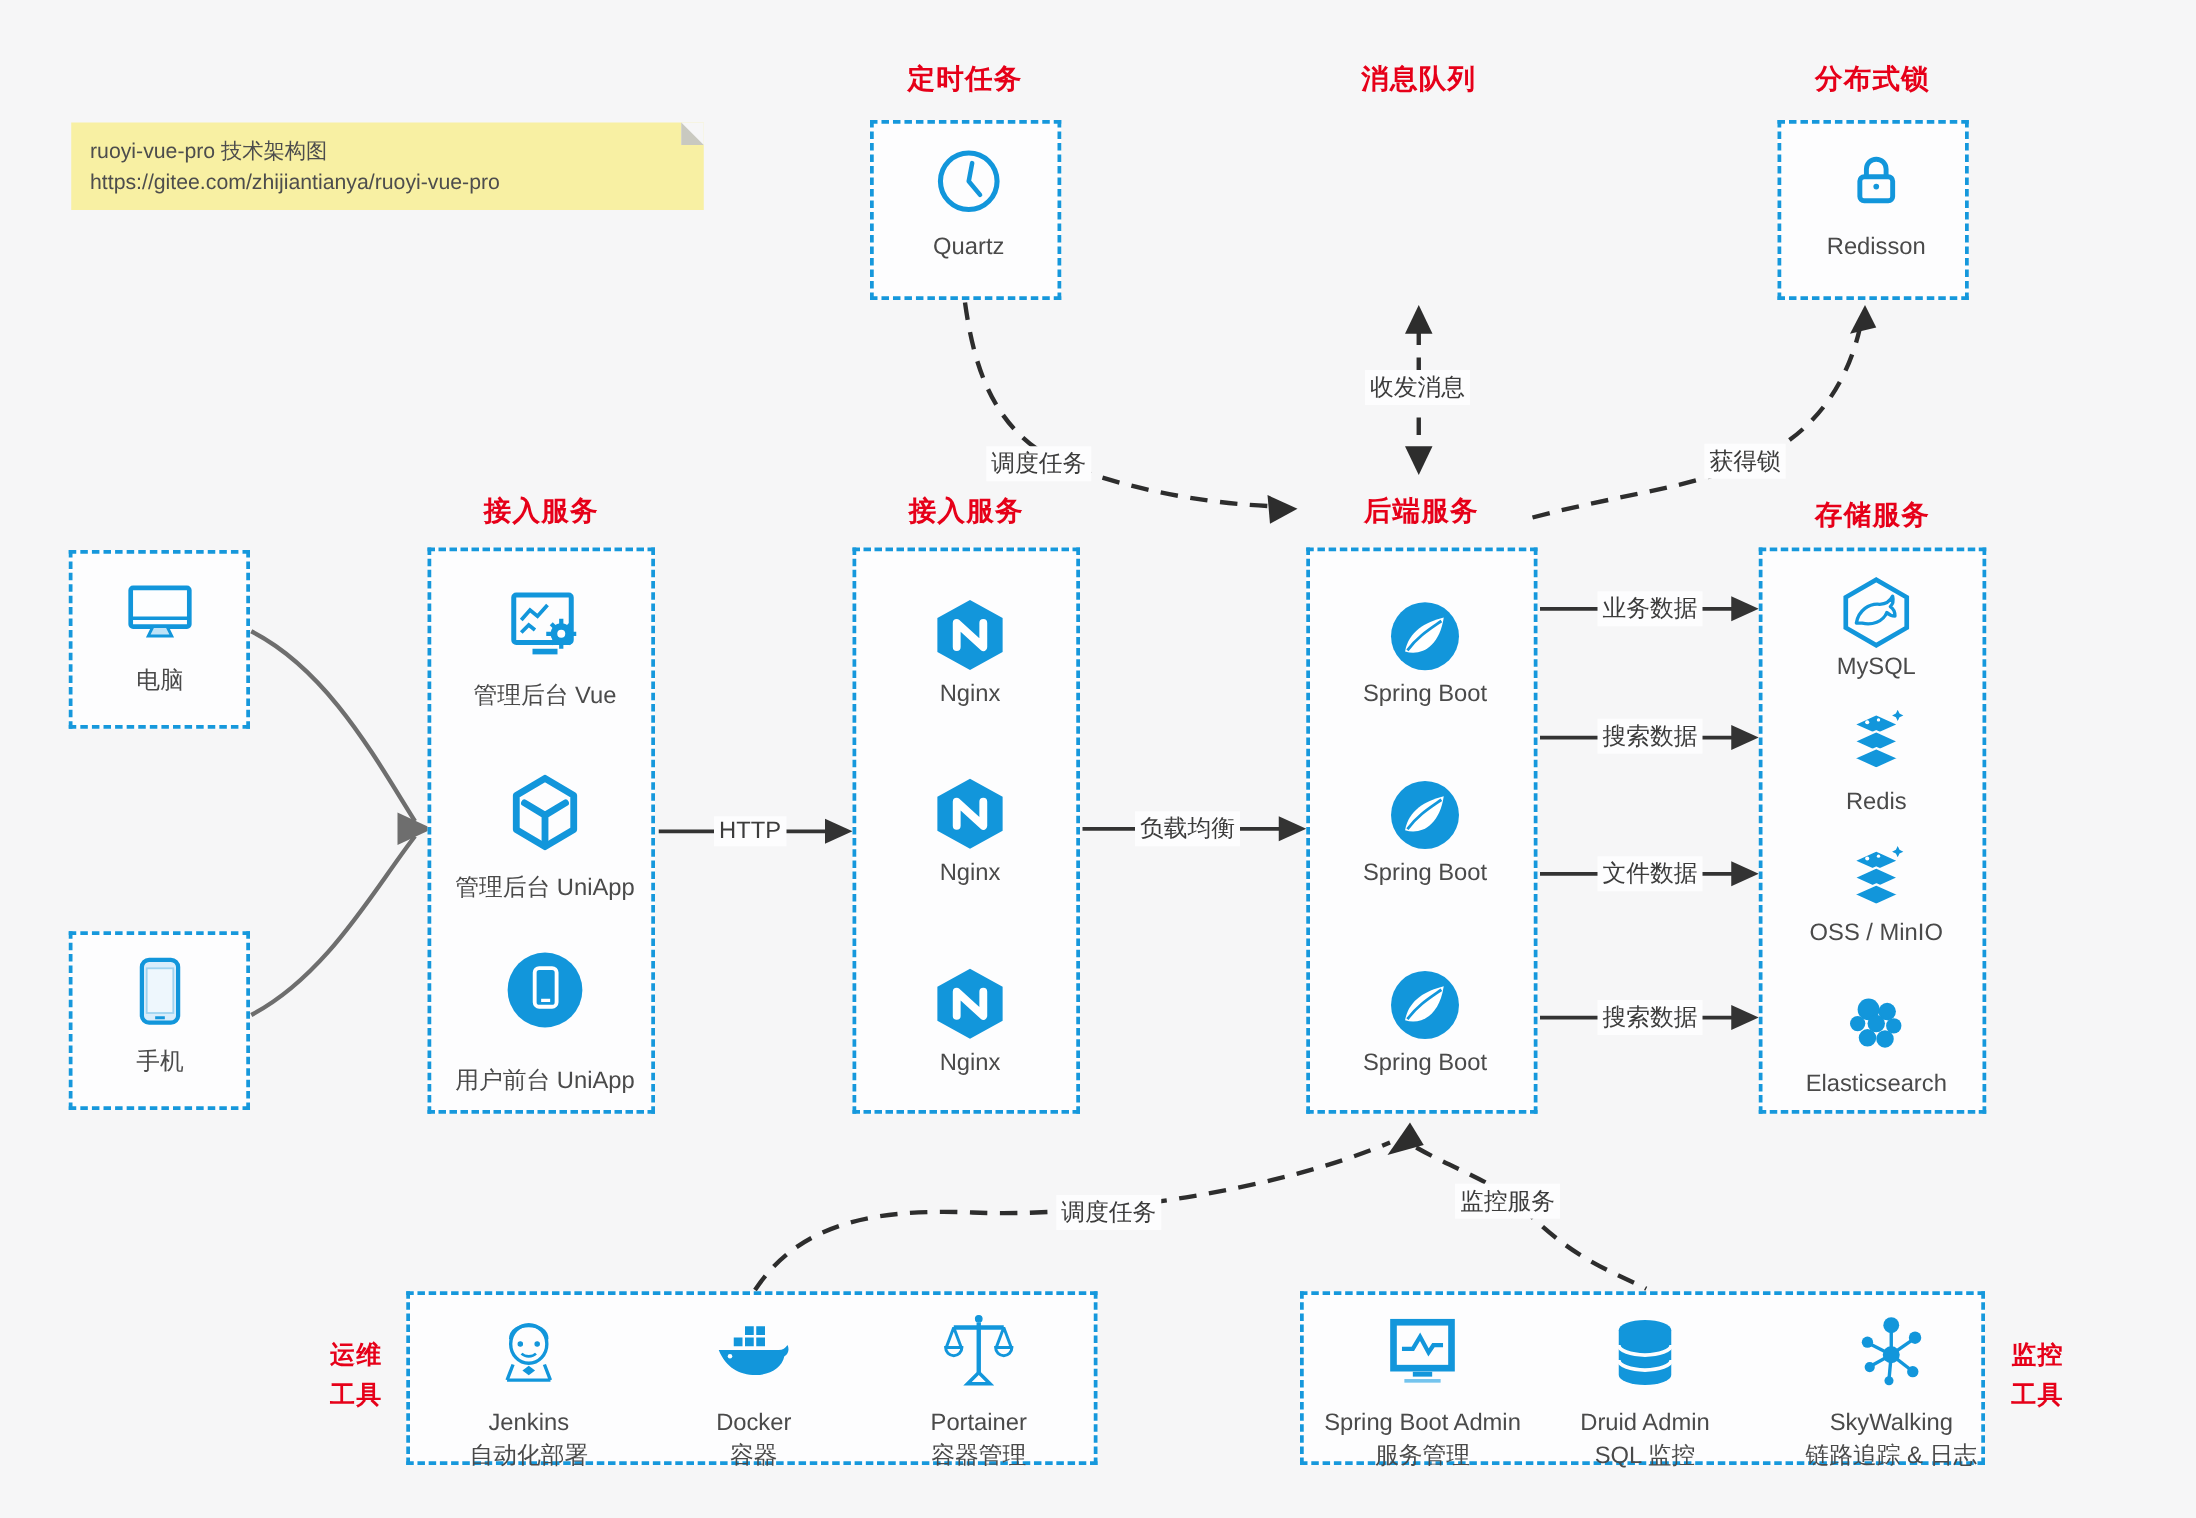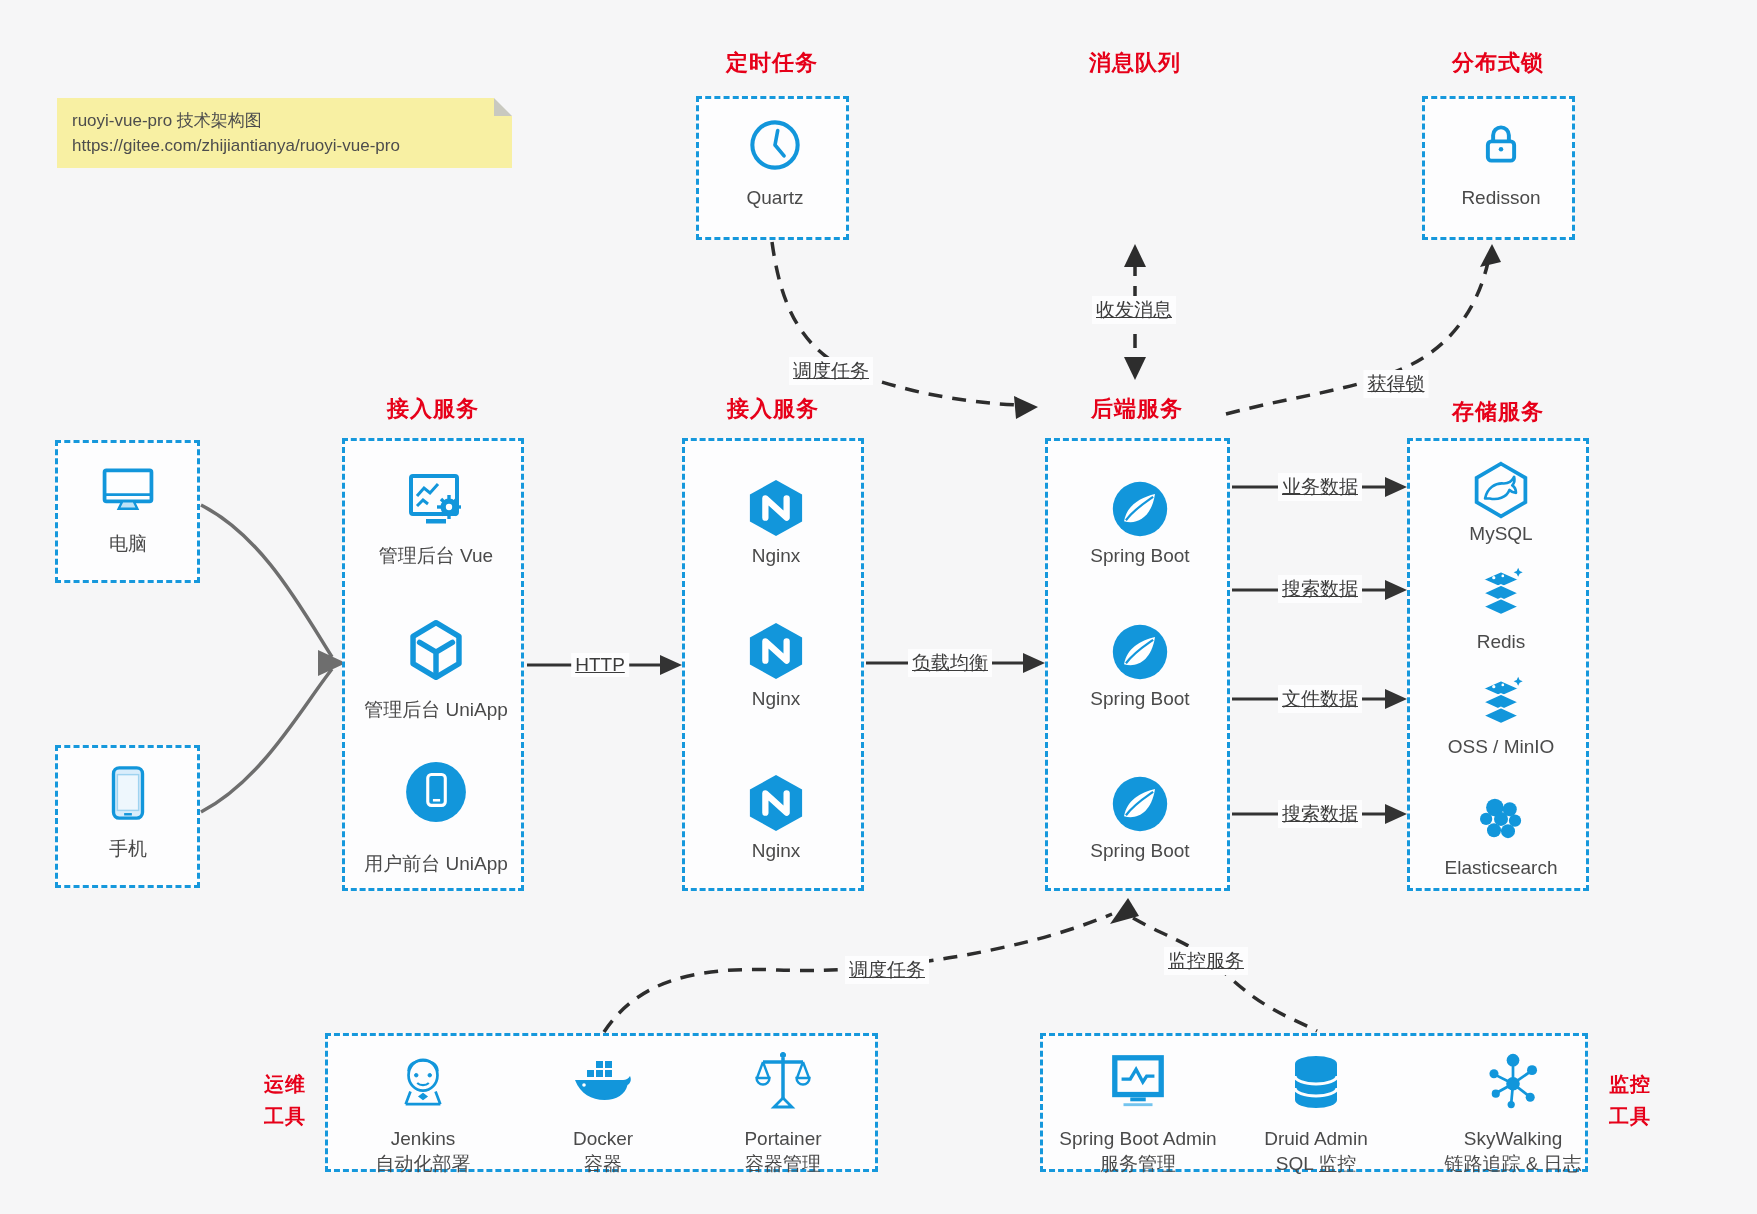--- a/index.html
+++ b/index.html
@@ -2,23 +2,23 @@
 <html><head>
 <meta charset="utf-8">
 <style>
   html,body{margin:0;padding:0;background:#f6f6f7;}
   body{font-family:"Liberation Sans","DejaVu Sans",sans-serif;}
   #canvas{position:relative;width:1757px;height:1214px;background:#f6f6f7;overflow:hidden;}
   .gbox{position:absolute;border:3px dashed #1698dc;background:#fdfdfe;box-sizing:border-box;z-index:2;}
   .hd{position:absolute;transform:translateX(-50%);color:#e60019;font-weight:bold;font-size:22px;white-space:nowrap;z-index:3;letter-spacing:1px;}
   .abs{position:absolute;transform:translateX(-50%);}
   .nlab{font-size:19px;color:#4a4a4a;white-space:nowrap;}
-  .alabel{position:absolute;transform:translate(-50%,-50%);background:#fdfdfe;padding:1px 4px;color:#3c3c3c;font-size:19px;white-space:nowrap;z-index:3;text-decoration:underline;}
+  .alabel{position:absolute;transform:translate(-50%,-50%);background:#fdfdfe;padding:1px 4px;color:#3c3c3c;font-size:19px;white-space:nowrap;z-index:3;}
   .sidelabel{position:absolute;color:#e60019;font-weight:bold;font-size:20px;line-height:32px;text-align:center;z-index:3;letter-spacing:1px;}
-  .note{position:absolute;left:57px;top:98px;width:455px;height:70px;background:#f8f0a3;z-index:2;box-sizing:border-box;padding:10px 0 0 15px;font-size:17px;color:#4d4d4d;line-height:25px;}
+  .note{position:absolute;left:57px;top:98px;width:506px;height:70px;background:#f8f0a3;z-index:2;box-sizing:border-box;padding:10px 0 0 15px;font-size:17px;color:#4d4d4d;line-height:25px;}
   .note .fold{position:absolute;top:0;right:0;width:0;height:0;border-top:18px solid #f6f6f7;border-left:18px solid #c9c9c0;}
   .note div{white-space:nowrap;}
   svg.lay{position:absolute;left:0;top:0;z-index:1;}
   .icn{display:inline-block;line-height:0;}
 </style>
 </head>
 <body>
 
 <div id="canvas">
 
@@ -356,17 +356,17 @@
   </div>
 
   <span class="alabel" style="left:600px;top:665px">HTTP</span>
   <span class="alabel" style="left:950px;top:663px">负载均衡</span>
   <span class="alabel" style="left:1320px;top:487px">业务数据</span>
   <span class="alabel" style="left:1320px;top:589px">搜索数据</span>
   <span class="alabel" style="left:1320px;top:699px">文件数据</span>
   <span class="alabel" style="left:1320px;top:814px">搜索数据</span>
   <span class="alabel" style="left:831px;top:371px">调度任务</span>
   <span class="alabel" style="left:1134px;top:310px">收发消息</span>
-  <span class="alabel" style="left:1396px;top:384px">获得锁</span>
+  <span class="alabel" style="left:1396px;top:369px">获得锁</span>
   <span class="alabel" style="left:887px;top:970px">调度任务</span>
   <span class="alabel" style="left:1206px;top:961px">监控服务</span>
 
 </div>
 
 </body></html>

